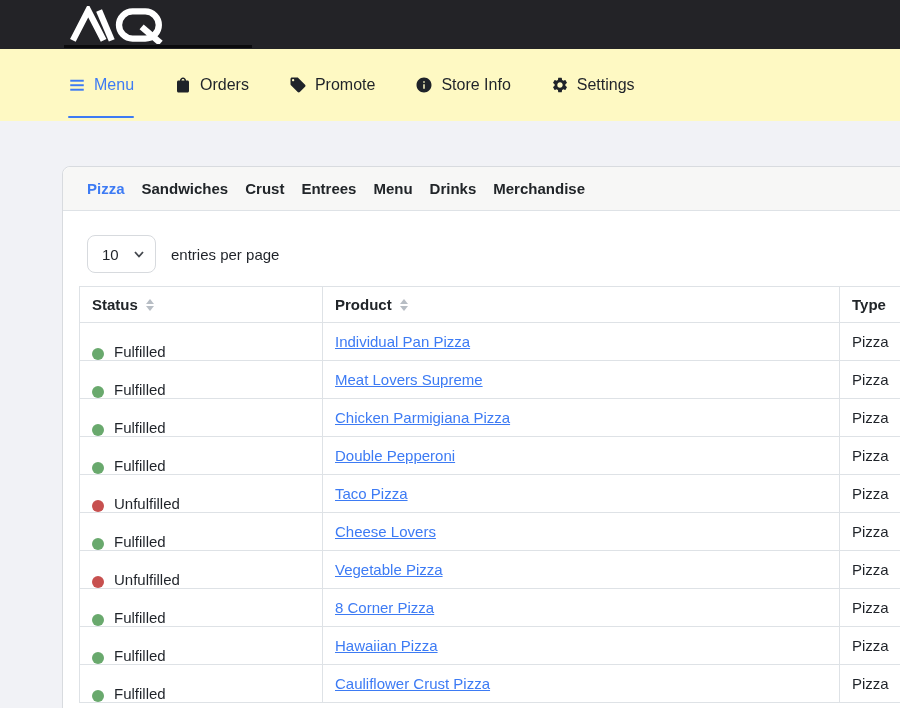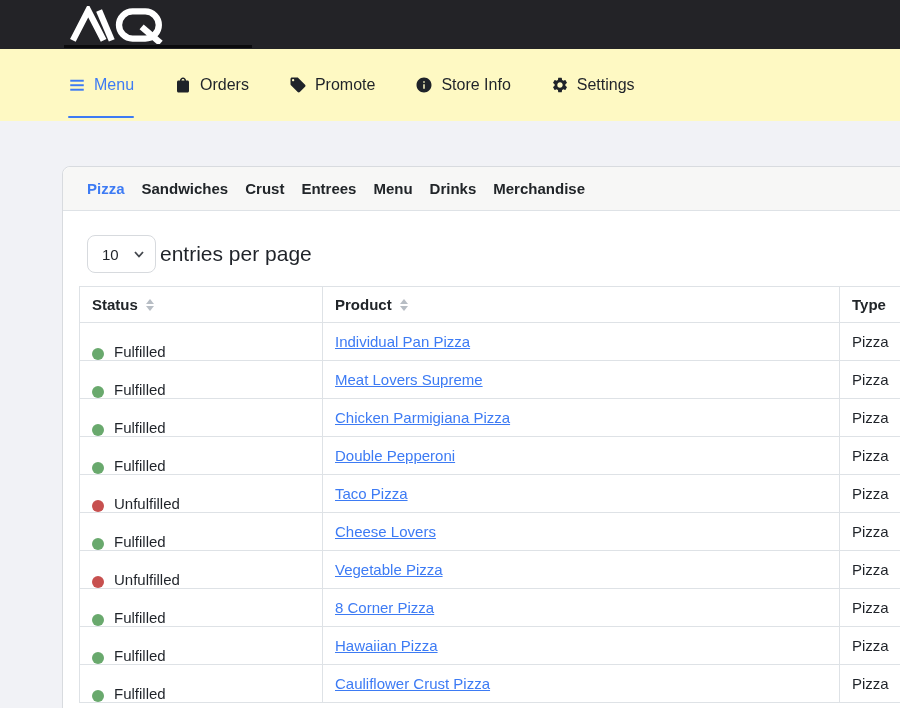--- a/index.html
+++ b/index.html
@@ -101,21 +101,21 @@
     border-radius:8px;
     background:#fff;
     display:flex;
     align-items:center;
     justify-content:space-between;
     padding:0 10px 0 14px;
     font-size:15px;
     cursor:pointer;
   }
   .select svg { width:12px; height:12px; stroke:#44484e; }
-  .entries-label { margin-left:4px; font-size:21px; }
+  .entries-label { margin-left:15px; font-size:15px; }
 
   
   table {
     width:100%;
     border-collapse:collapse;
     font-size:15px;
   }
   th, td {
     border:1px solid #dee2e6;
     text-align:left;

